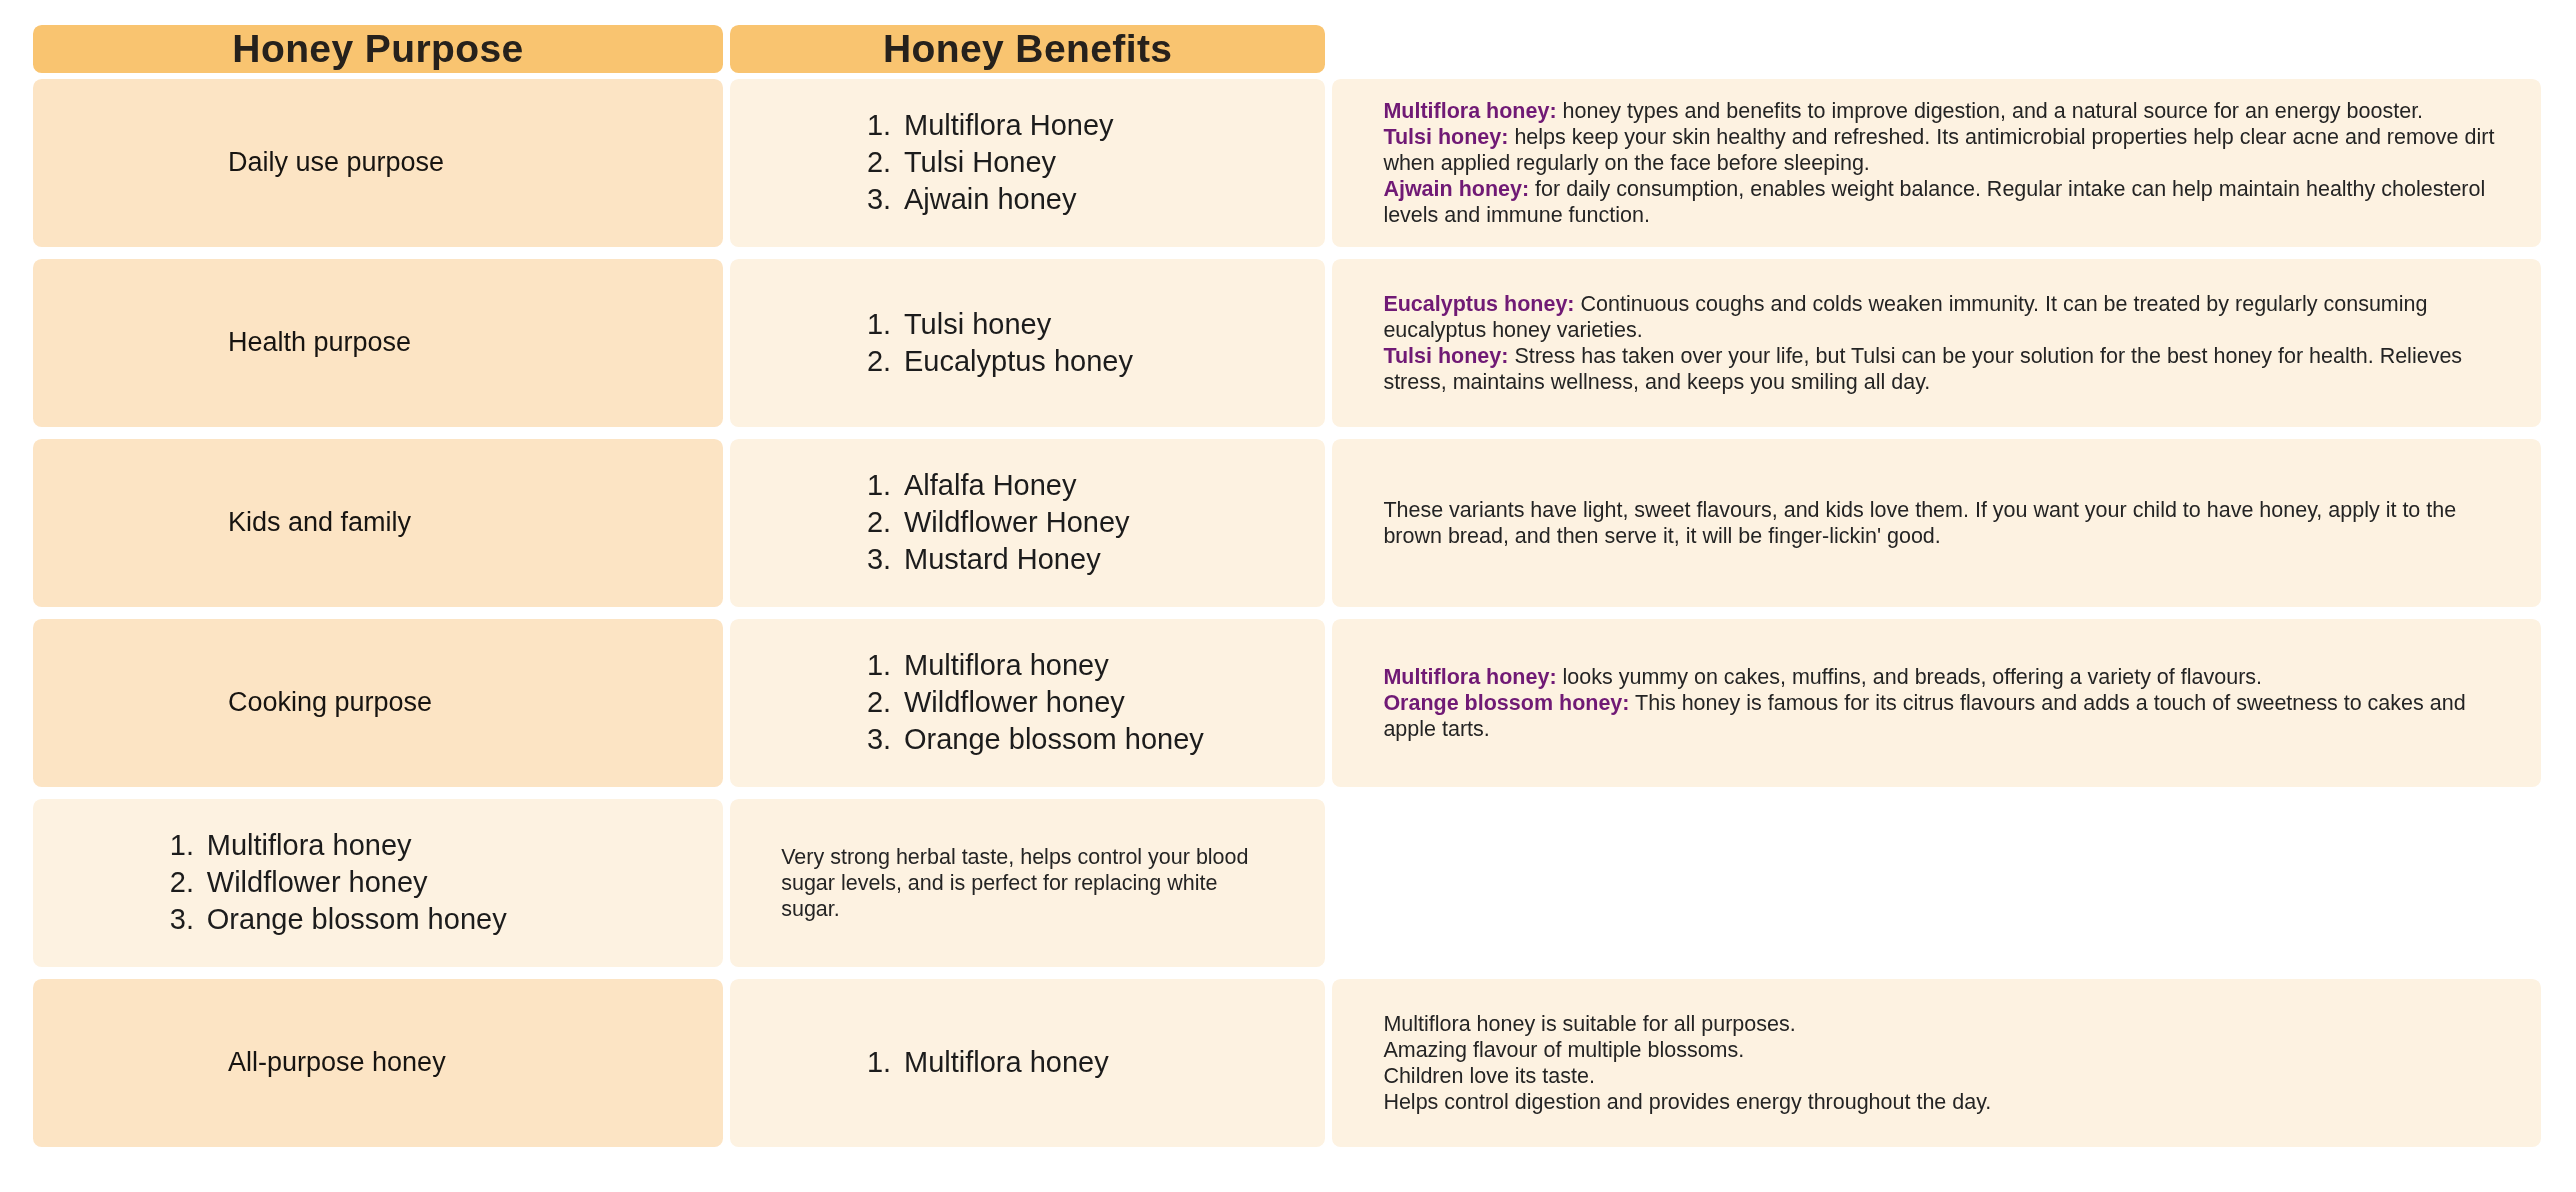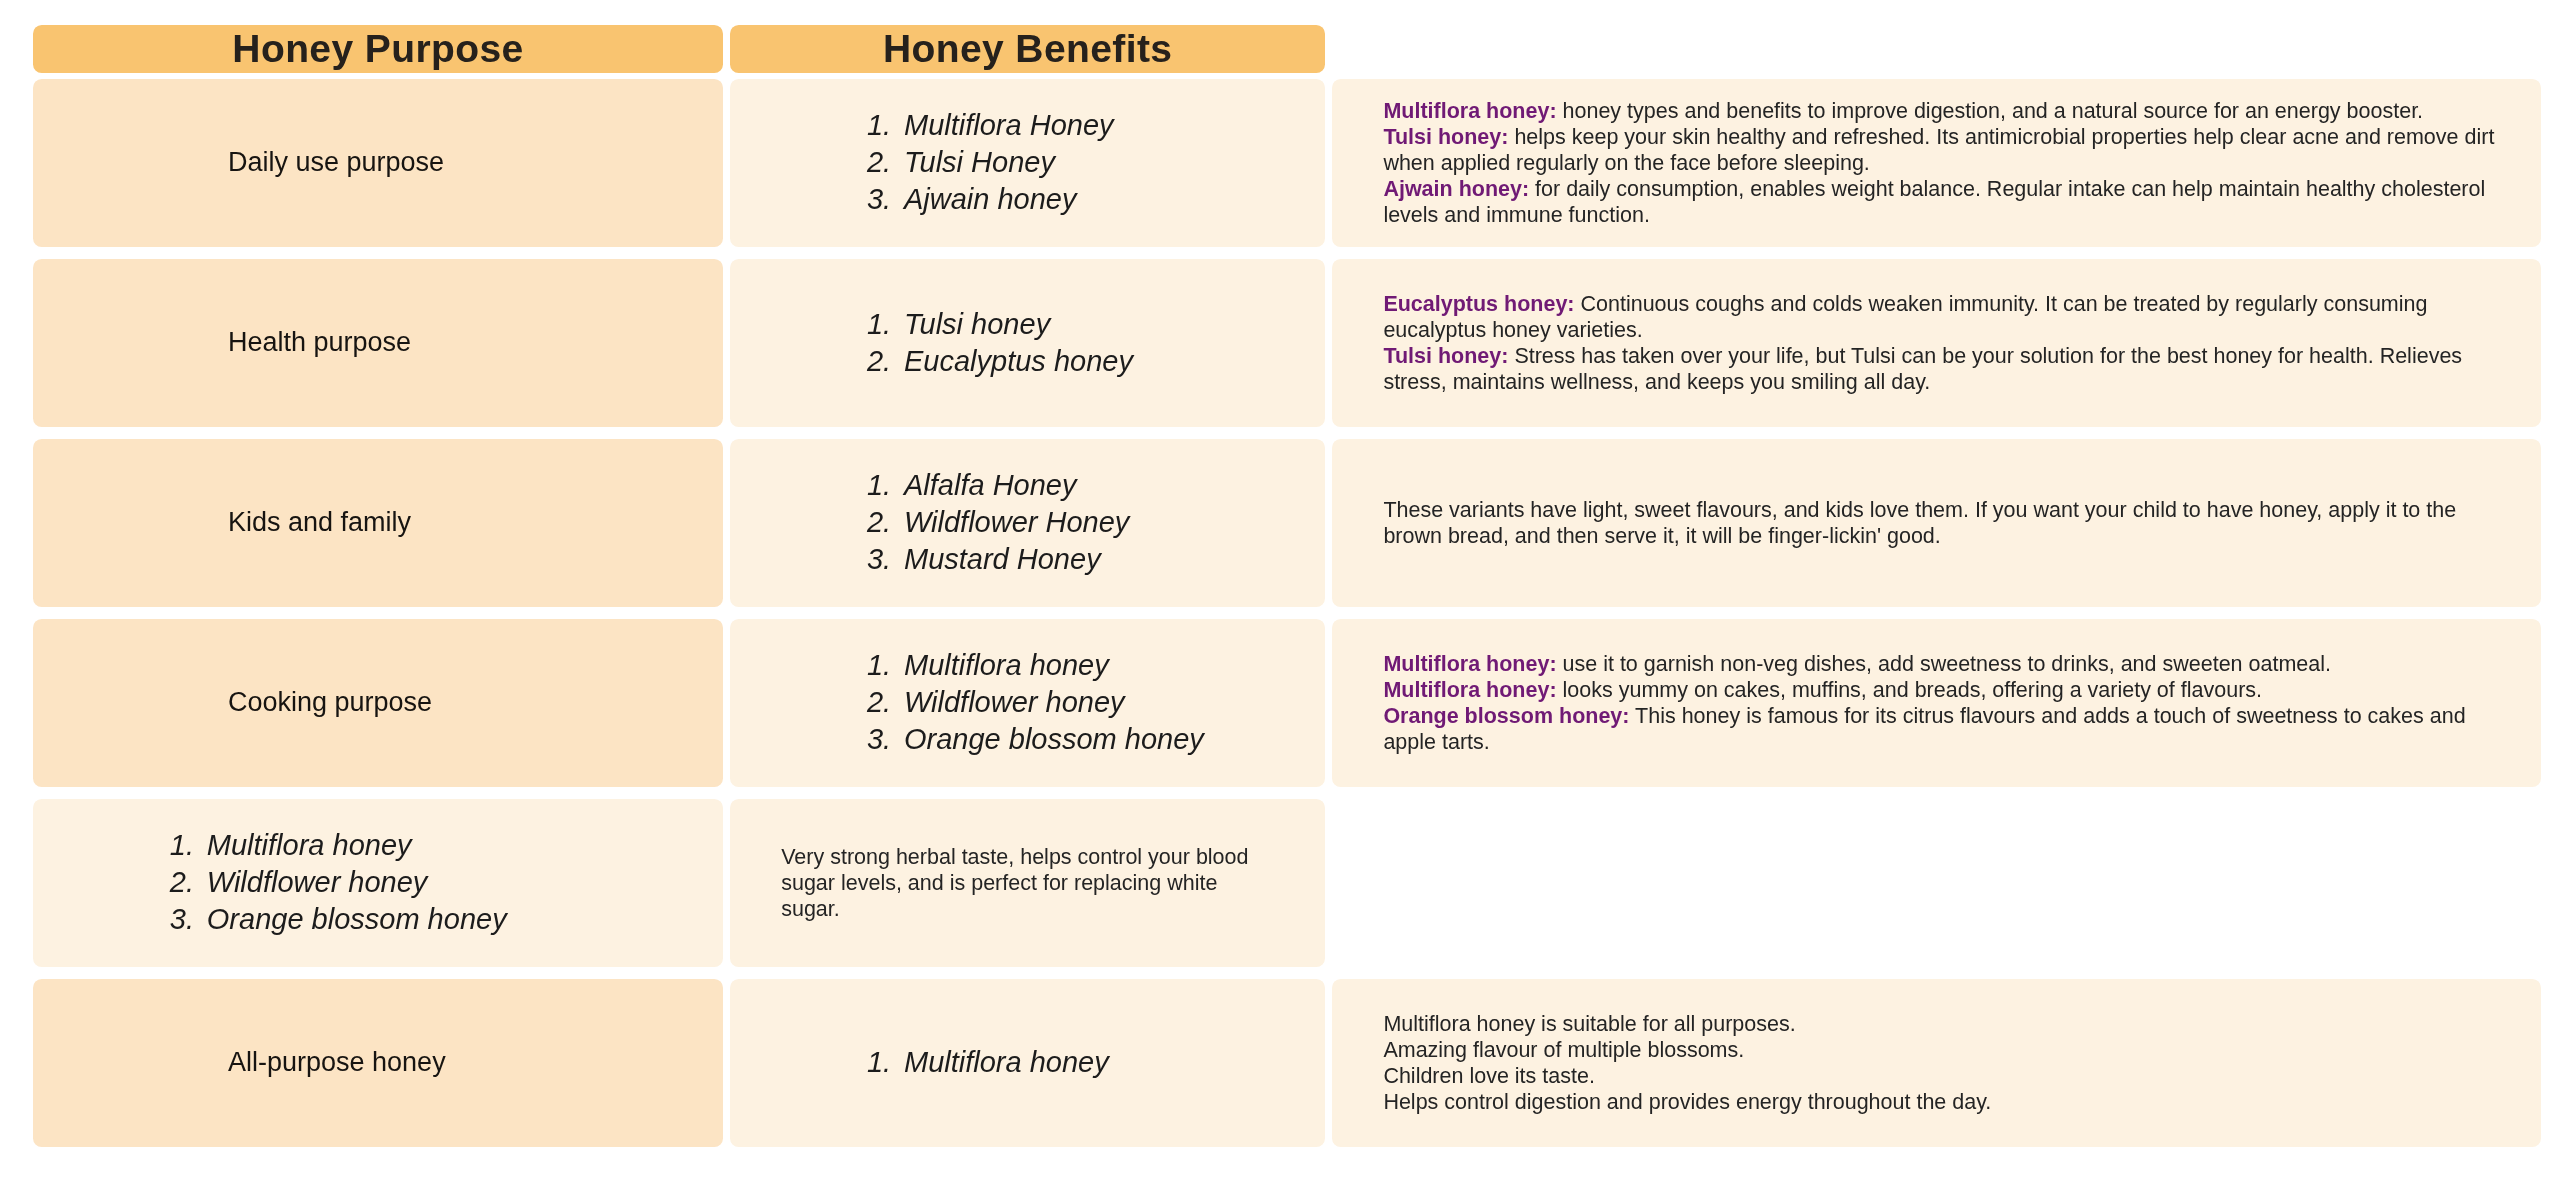--- a/index.html
+++ b/index.html
@@ -50,21 +50,21 @@
     background:var(--content_bg,#FDF2E1);
     display:flex;align-items:center;
   }
   .types ol{
     margin:0;
     padding-left:169px;
     font-size:29px;
     line-height:37px;
     color:#1c1c1c;
   }
-  .types li{padding-left:4.8px;font-style:italic;}
+  .types li{padding-left:4.8px;}
   .benefits{
     background:var(--content_bg,#FDF2E1);
     display:flex;flex-direction:column;justify-content:center;
     padding:17.5px 46px 17.5px 51px;
     font-size:21.5px;
     line-height:26px;
     color:var(--body_text,#242424);
   }
   .benefits b{font-weight:700;color:#701a75;}
 </style>
@@ -133,21 +133,20 @@
       <span>Cooking purpose</span>
     </div>
     <div class="cell types">
       <ol>
         <li>Multiflora honey</li>
         <li>Wildflower honey</li>
         <li>Orange blossom honey</li>
       </ol>
     </div>
     <div class="cell benefits">
-      <div><b>Multiflora honey:</b><span> use it to garnish non-veg dishes, add sweetness to drinks, and sweeten oatmeal.</span></div>
       <div><b>Multiflora honey:</b><span> looks yummy on cakes, muffins, and breads, offering a variety of flavours.</span></div>
       <div><b>Orange blossom honey:</b><span> This honey is famous for its citrus flavours and adds a touch of sweetness to cakes and apple tarts.</span></div>
     </div>
   </div>
 
   <div class="row">
     <div class="cell types">
       <ol>
         <li>Multiflora honey</li>
         <li>Wildflower honey</li>

